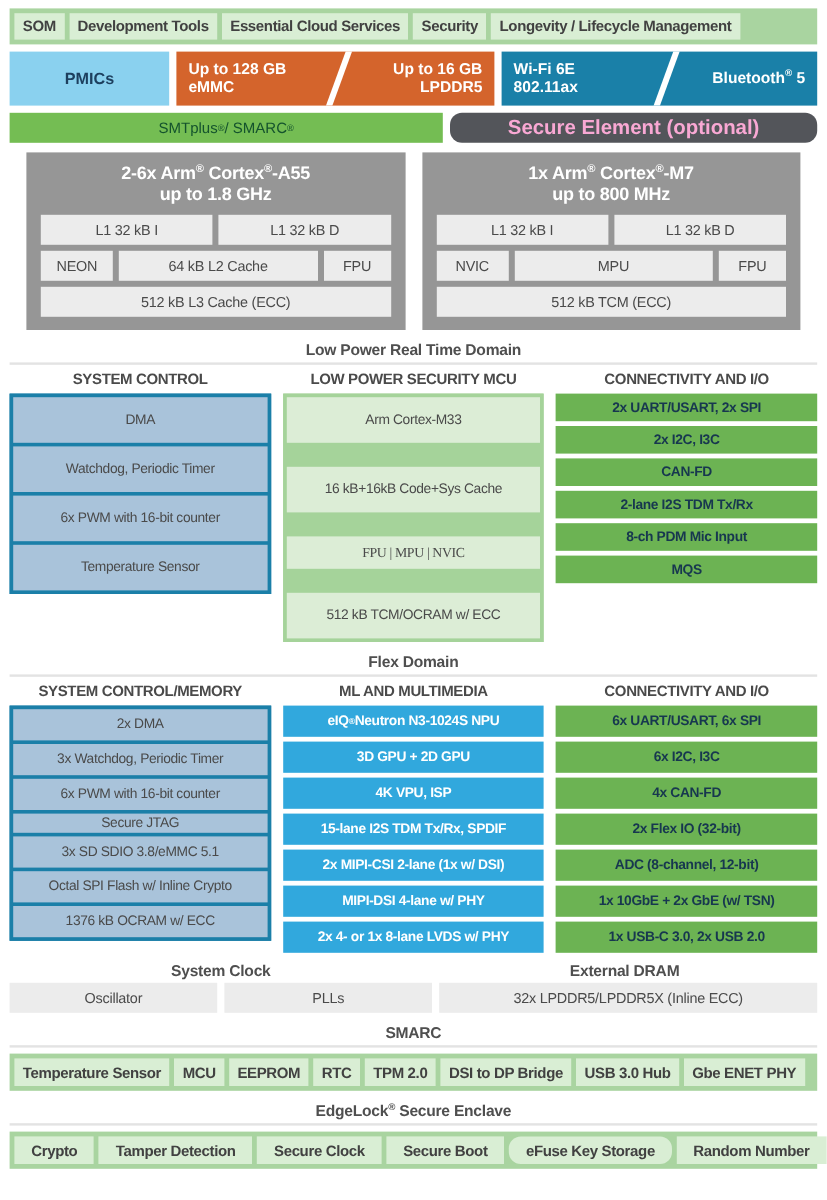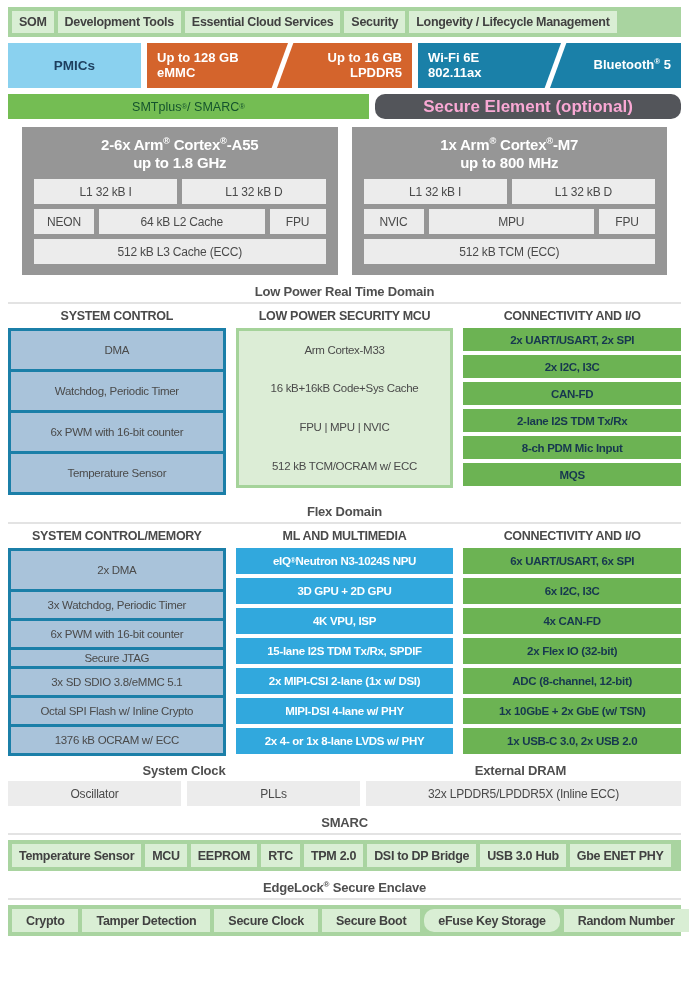--- a/index.html
+++ b/index.html
@@ -92,21 +92,21 @@
     display:flex;flex-direction:column;gap:3px;padding:0;box-sizing:border-box;
   }
   .panel-blue .item{
     background:#a9c3da;color:#4a4a4a;font-size:11.5px;
     display:flex;align-items:center;justify-content:center;text-align:center;
     letter-spacing:-0.3px;font-weight:normal;
   }
   
   .panel-green{
     border:3px solid #a5d39a;background:#a5d39a;
-    display:flex;flex-direction:column;gap:0;box-sizing:border-box;
+    display:flex;flex-direction:column;gap:20px;box-sizing:border-box;
   }
   .panel-green .item{
     background:#dcedd6;color:#4a4a4a;font-size:11.5px;
     display:flex;align-items:center;justify-content:center;text-align:center;
     letter-spacing:-0.3px;
   }
   
   .stack{display:flex;flex-direction:column;gap:4px;}
   .stack .item{
     display:flex;align-items:center;justify-content:center;text-align:center;
@@ -211,21 +211,21 @@
           <div class="item" style="height: 38px;">Watchdog, Periodic Timer</div>
           <div class="item" style="height: 38px;">6x PWM with 16-bit counter</div>
           <div class="item" style="height: 38px;">Temperature Sensor</div>
         </div>
       </div>
       <div class="col">
         <div class="col-head">LOW POWER SECURITY MCU</div>
         <div class="panel-green">
           <div class="item" style="height: 38px;">Arm Cortex-M33</div>
           <div class="item" style="height: 38px;">16 kB+16kB Code+Sys Cache</div>
-          <div class="item" style="height: 40px;">FPU | MPU | NVIC</div>
+          <div class="item" style="height: 27px; font-family: Liberation Serif, serif;">FPU | MPU | NVIC</div>
           <div class="item" style="height: 38px;">512 kB TCM/OCRAM w/ ECC</div>
         </div>
       </div>
       <div class="col">
         <div class="col-head">CONNECTIVITY AND I/O</div>
         <div class="stack">
           <div class="item g-item" style="height: 23px;">2x UART/USART, 2x SPI</div>
           <div class="item g-item" style="height: 23px;">2x I2C, I3C</div>
           <div class="item g-item" style="height: 23px;">CAN-FD</div>
           <div class="item g-item" style="height: 23px;">2-lane I2S TDM Tx/Rx</div>
@@ -234,21 +234,21 @@
         </div>
       </div>
     </div>
 
   <div class="sect-title" style="margin-top:9px;">Flex Domain</div>
   <div class="hr"></div>
   <div class="cols" id="flex-cols">
       <div class="col">
         <div class="col-head">SYSTEM CONTROL/MEMORY</div>
         <div class="panel-blue">
-          <div class="item" style="height: 38px;">2x DMA</div>
+          <div class="item" style="height: 26px;">2x DMA</div>
           <div class="item" style="height: 26px;">3x Watchdog, Periodic Timer</div>
           <div class="item" style="height: 26px;">6x PWM with 16-bit counter</div>
           <div class="item" style="height: 16px;">Secure JTAG</div>
           <div class="item" style="height: 26px;">3x SD SDIO 3.8/eMMC 5.1</div>
           <div class="item" style="height: 26px;">Octal SPI Flash w/ Inline Crypto</div>
           <div class="item" style="height: 26px;">1376 kB OCRAM w/ ECC</div>
         </div>
       </div>
       <div class="col">
         <div class="col-head">ML AND MULTIMEDIA</div>

